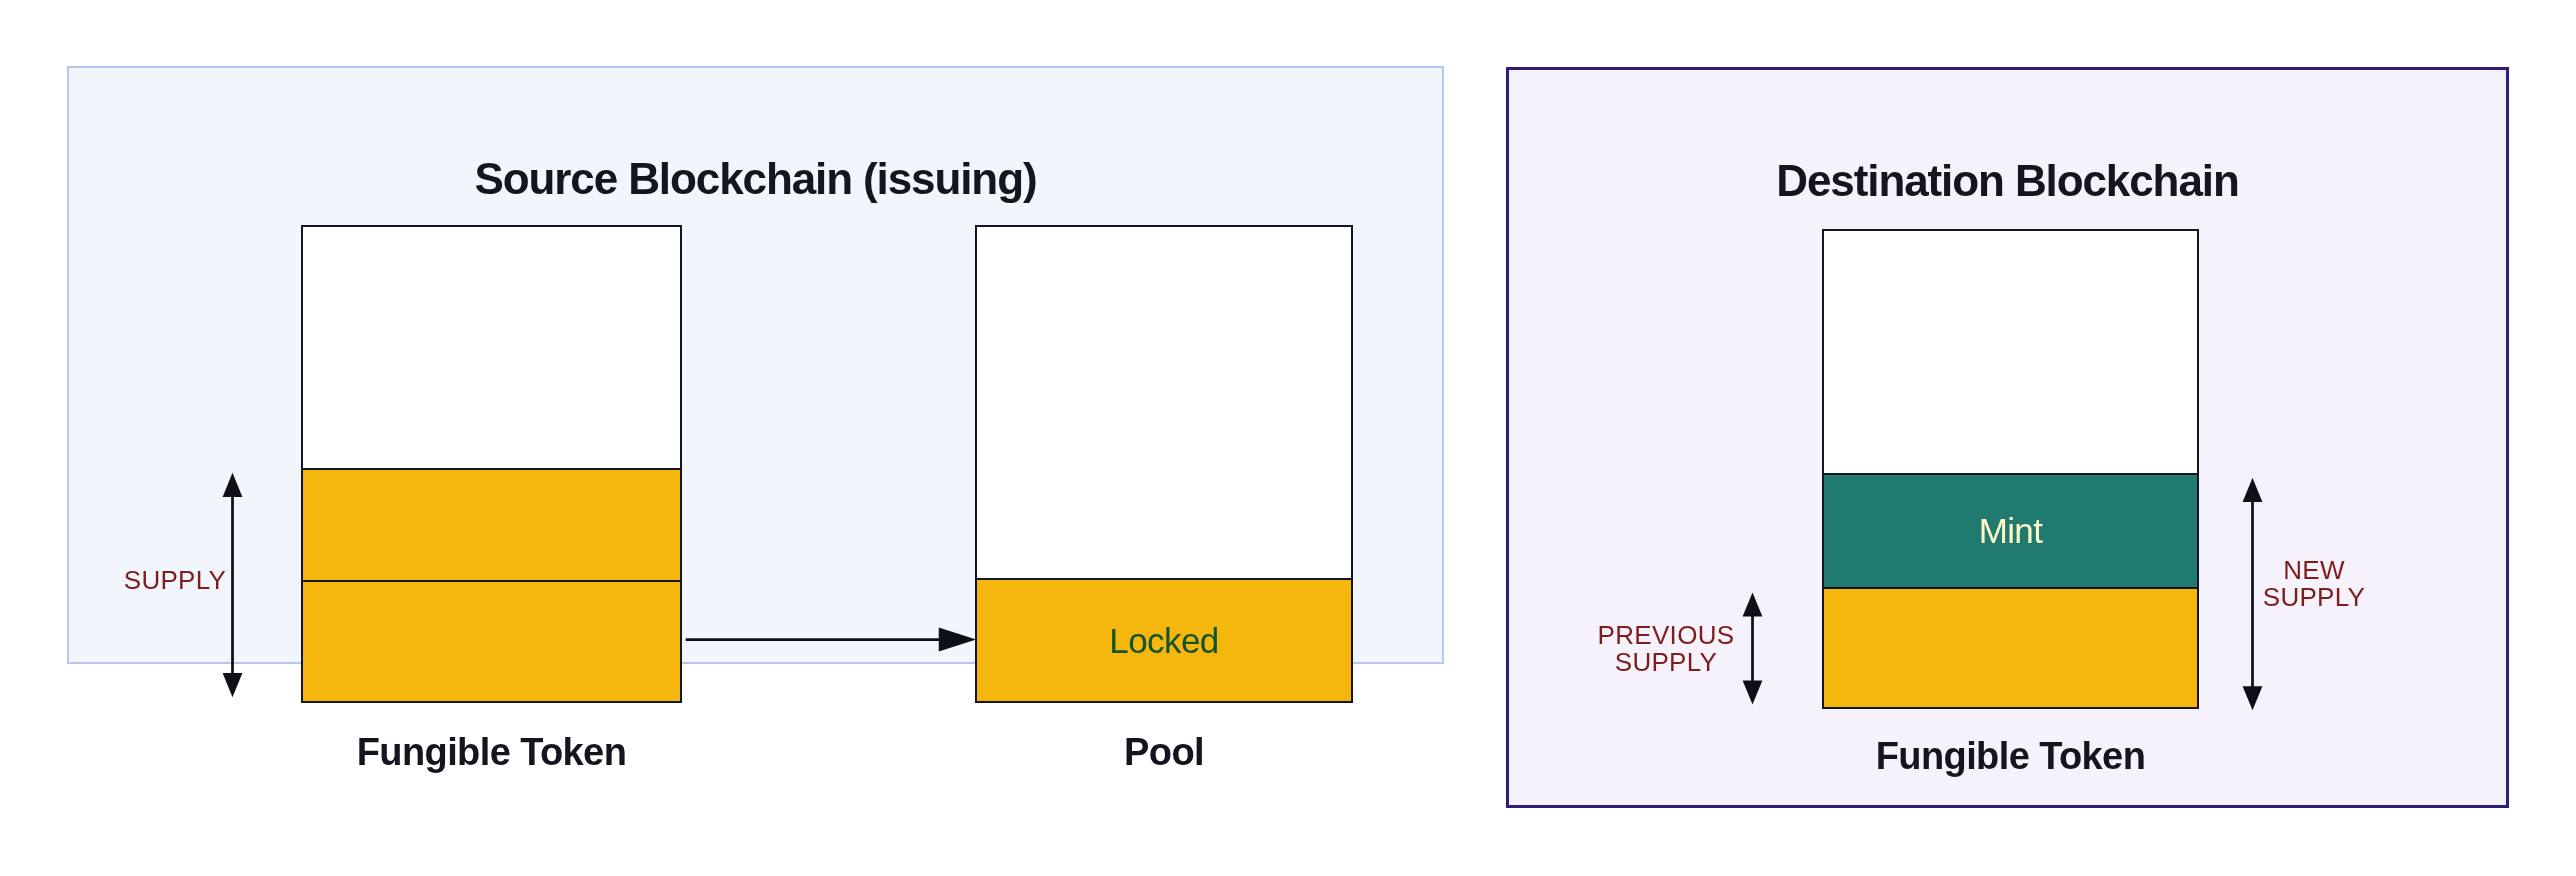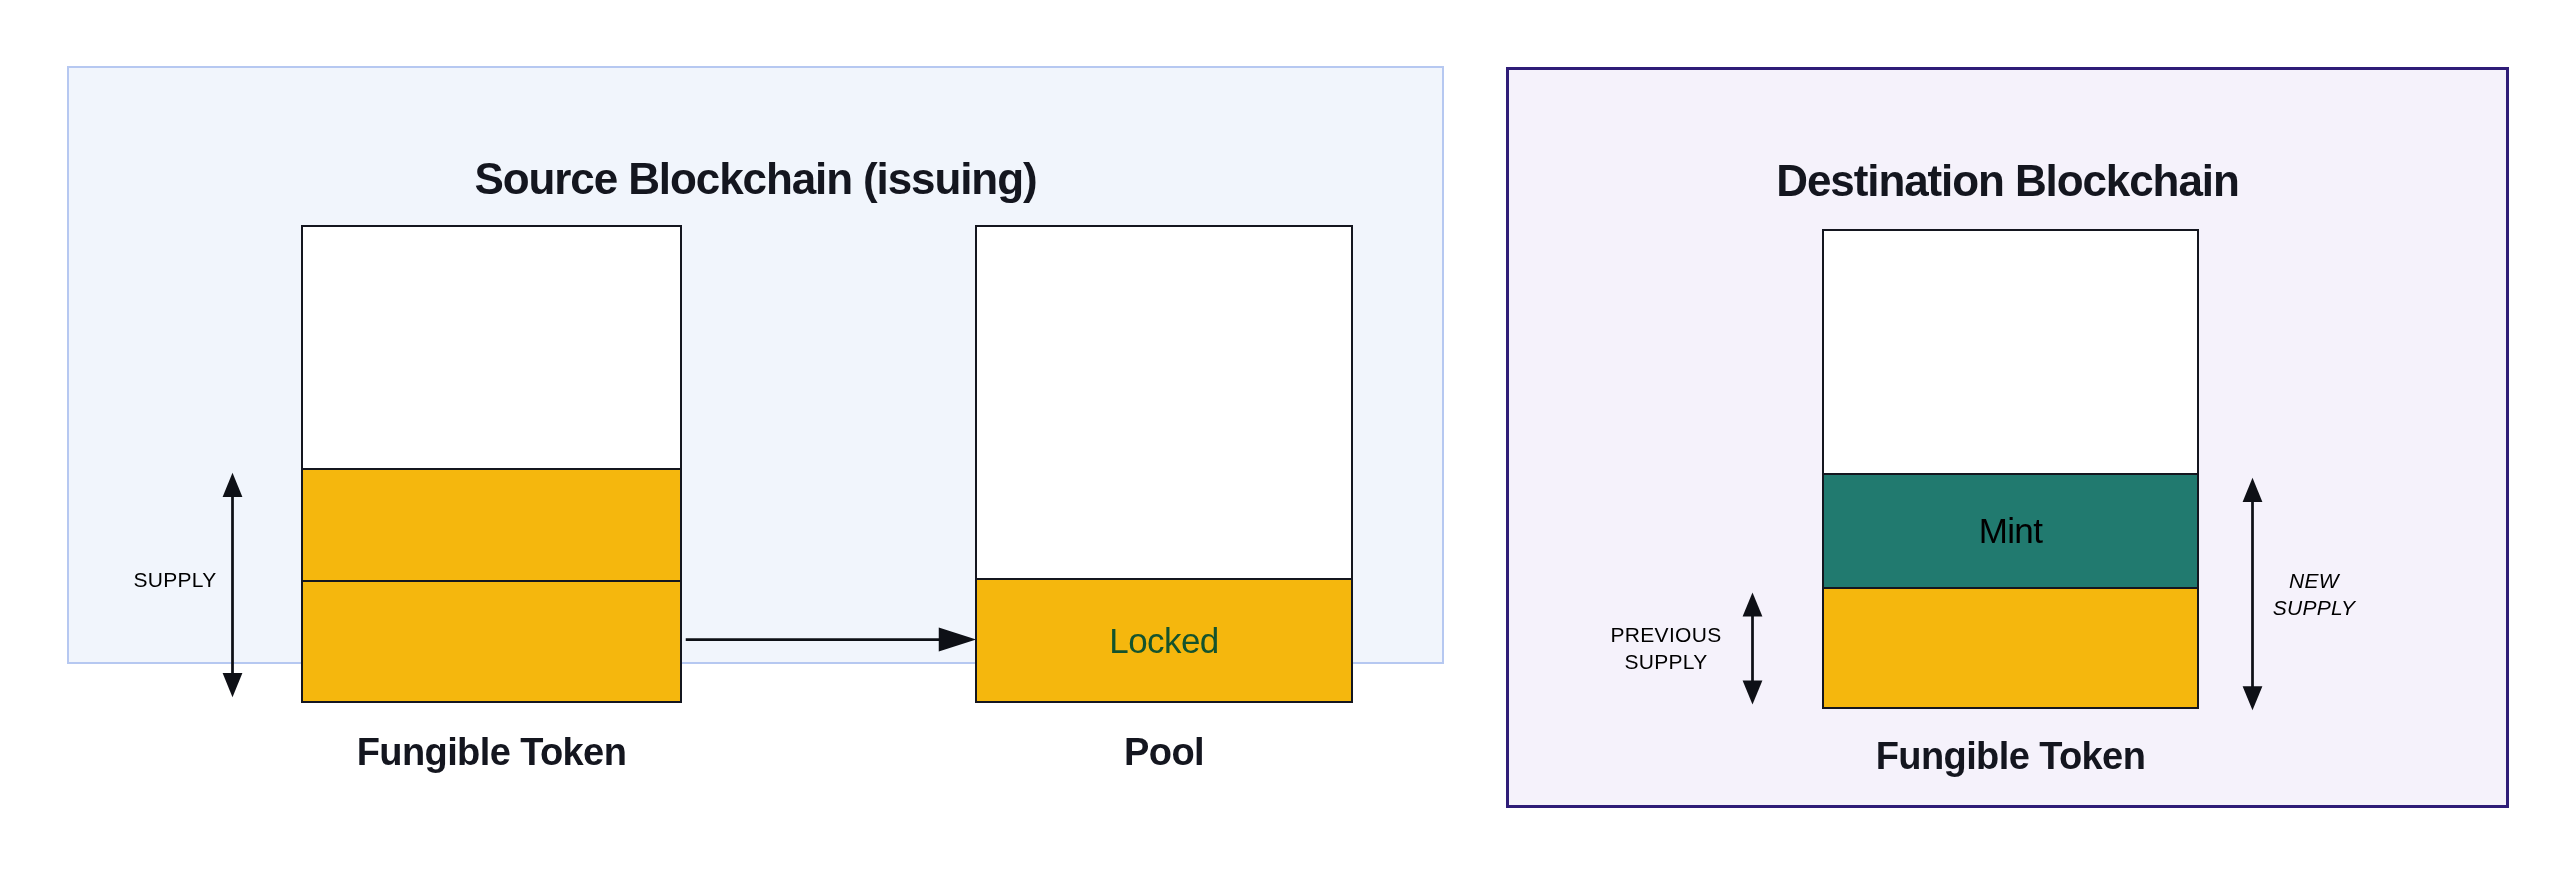--- a/index.html
+++ b/index.html
@@ -35,32 +35,32 @@
   }
   .seg { box-sizing: border-box; }
   .seg-white { background: #ffffff; }
   .seg-yellow { background: #F5B70D; border-top: 2.2px solid #14161F; }
   .seg-teal   { background: #217A6F; border-top: 2.2px solid #14161F; }
   .seg-label {
     display: flex; align-items: center; justify-content: center;
     font-size: 35px; font-weight: 500; letter-spacing: -0.6px;
   }
   .seg-label-dark  { color: #14532d; }
-  .seg-label-light { color: #000000; }
+  .seg-label-light { color: #fef9c3; }
 
   .box-label {
     position: absolute; text-align: center;
     font-size: 38px; font-weight: 700; letter-spacing: -0.6px;
     line-height: 1; color: #14161F;
   }
 
   .side-label {
     position: absolute; text-align: center;
-    font-size: 21px; font-weight: 400; line-height: 26.5px;
-    letter-spacing: 0.3px; color: #000000;
+    font-size: 26px; font-weight: 400; line-height: 26.5px;
+    letter-spacing: 0.3px; color: #7f1d1d;
     white-space: pre-line;
   }
 
   .arrow-svg { position: absolute; display: block; }
   .arrow-stroke { stroke: #0E1016; stroke-width: 5; }
   .arrow-fill { fill: #0E1016; }
 </style>
 </head>
 <body>
 
@@ -120,20 +120,20 @@
       </div>
       <div class="seg seg-yellow" style="flex:1;"></div>
     </div>
 
     <svg class="arrow-svg" style="left:727px; top:406px;" width="33" height="236" viewBox="0 0 60 427">
       <line class="arrow-stroke" x1="30" y1="34" x2="30" y2="393"></line>
       <polygon class="arrow-fill" points="30,2 48,46 12,46"></polygon>
       <polygon class="arrow-fill" points="30,425 48,381 12,381"></polygon>
     </svg>
 
-    <div class="side-label" style="left:750px; width:110px; top:498px;font-style:italic;">NEW
+    <div class="side-label" style="left:750px; width:110px; top:487px;">NEW
 SUPPLY</div>
 
     <div class="box-label" style="left:313px; width:377px; top:667px;">Fungible Token</div>
   </section>
 
 </div>
 
 
 </body></html>

